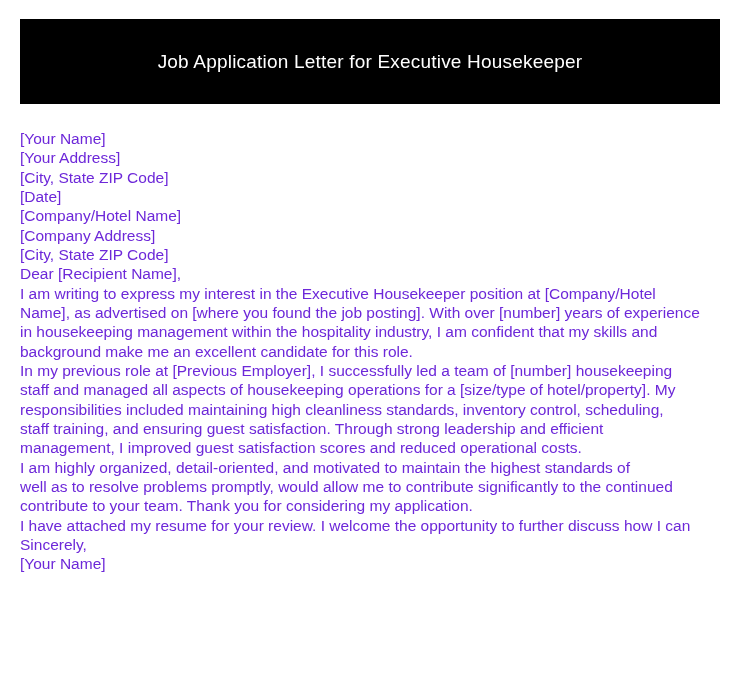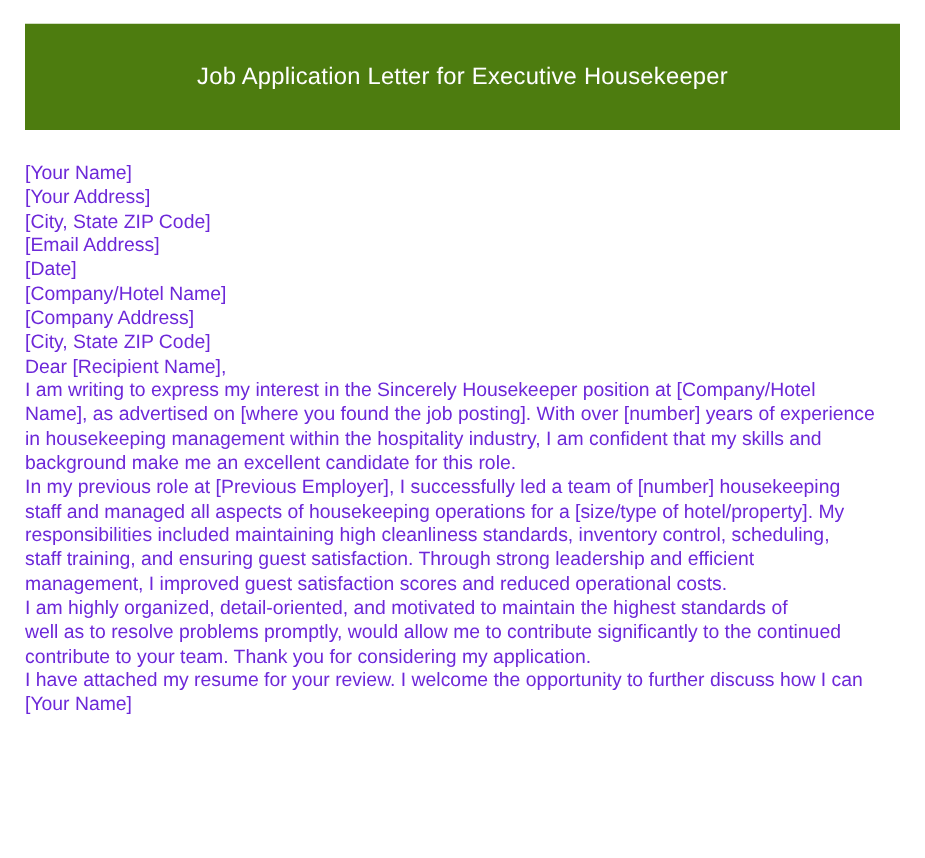--- a/index.html
+++ b/index.html
@@ -41,55 +41,55 @@
   }
   .letter-line {
     white-space: pre;
   }
 </style>
 </head>
 <body style="background: rgb(255, 255, 255);">
 
 <div class="page">
 
-  <div class="banner" style="background: #4d7c0f; color: rgb(255, 255, 255);">
+  <div class="banner" style="background: #000000; color: rgb(255, 255, 255);">
     <h1 class="banner-title">Job Application Letter for Executive Housekeeper</h1>
   </div>
 
   <div class="letter" style="color: #6d28d9;">
     <div>
         <div class="letter-line">[Your Name]</div>
         <div class="letter-line">[Your Address]</div>
         <div class="letter-line">[City, State ZIP Code]</div>
-        <div class="letter-line">[Email Address]</div>
         <div class="letter-line">[Date]</div>
       </div>
     <div>
         <div class="letter-line">[Company/Hotel Name]</div>
         <div class="letter-line">[Company Address]</div>
         <div class="letter-line">[City, State ZIP Code]</div>
       </div>
     <div class="letter-line">Dear [Recipient Name],</div>
     <div>
-        <div class="letter-line">I am writing to express my interest in the Sincerely Housekeeper position at [Company/Hotel</div>
+        <div class="letter-line">I am writing to express my interest in the Executive Housekeeper position at [Company/Hotel</div>
         <div class="letter-line">Name], as advertised on [where you found the job posting]. With over [number] years of experience</div>
         <div class="letter-line">in housekeeping management within the hospitality industry, I am confident that my skills and</div>
         <div class="letter-line">background make me an excellent candidate for this role.</div>
       </div>
     <div>
         <div class="letter-line">In my previous role at [Previous Employer], I successfully led a team of [number] housekeeping</div>
         <div class="letter-line">staff and managed all aspects of housekeeping operations for a [size/type of hotel/property]. My</div>
         <div class="letter-line">responsibilities included maintaining high cleanliness standards, inventory control, scheduling,</div>
         <div class="letter-line">staff training, and ensuring guest satisfaction. Through strong leadership and efficient</div>
         <div class="letter-line">management, I improved guest satisfaction scores and reduced operational costs.</div>
       </div>
     <div>
         <div class="letter-line">I am highly organized, detail-oriented, and motivated to maintain the highest standards of</div>
         <div class="letter-line">well as to resolve problems promptly, would allow me to contribute significantly to the continued</div>
       </div>
     <div>
         <div class="letter-line">contribute to your team. Thank you for considering my application.</div>
         <div class="letter-line">I have attached my resume for your review. I welcome the opportunity to further discuss how I can</div>
       </div>
+    <div class="letter-line">Sincerely,</div>
     <div class="letter-line">[Your Name]</div>
   </div>
 
 </div>
 
 </body></html>

